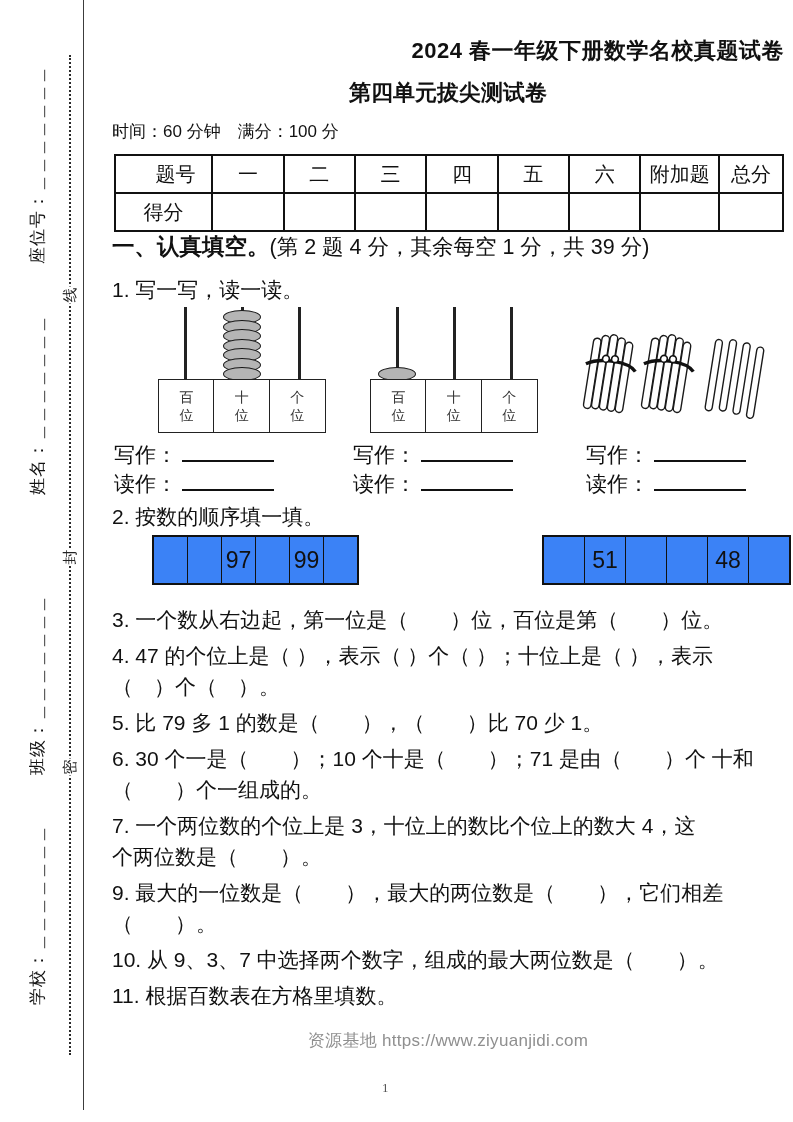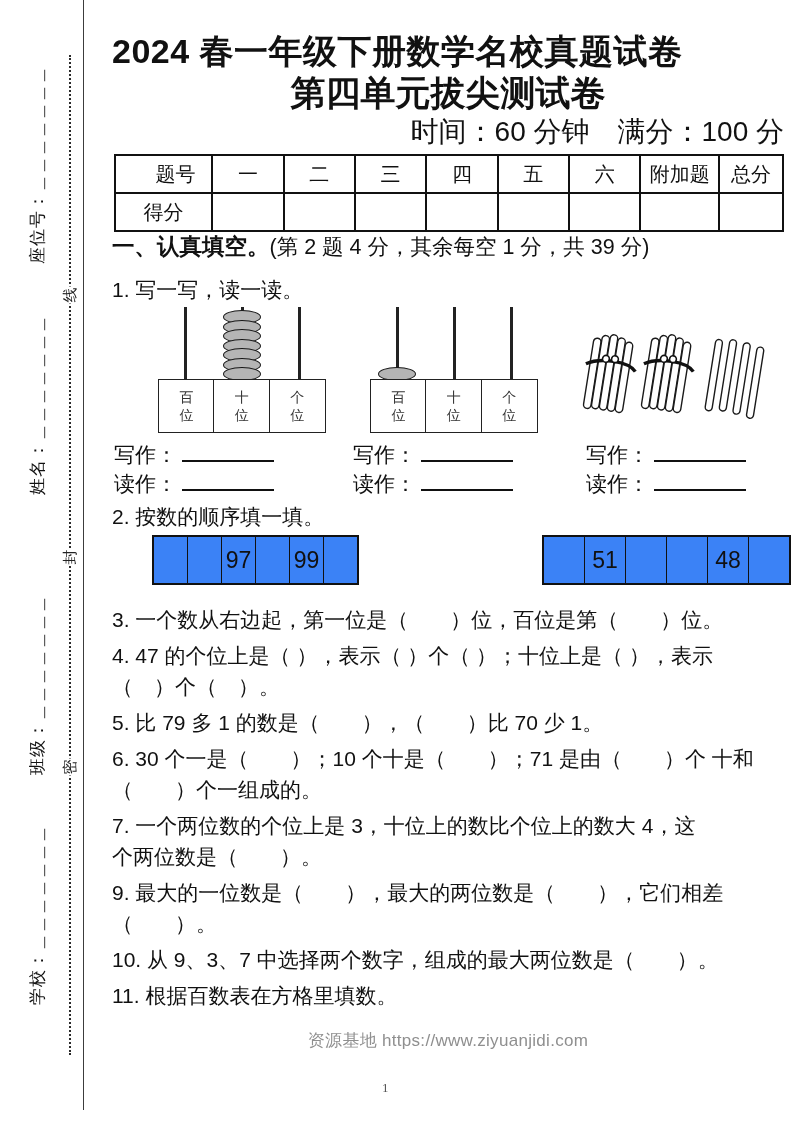--- a/index.html
+++ b/index.html
@@ -7,23 +7,23 @@
         font-family:"Liberation Sans","DejaVu Sans",sans-serif;color:#111;}
   
   .solid-rule{position:absolute;left:83px;top:0;width:0;height:1110px;border-left:1.6px solid #3c3c3c;}
   .seal-line{position:absolute;left:69px;top:55px;width:0;height:1000px;border-left:2.5px dotted #2a2a2a;}
   .seal-char{position:absolute;left:70px;transform:translate(-50%,-50%) rotate(-90deg);
              background:#fff;padding:3px 1px;font-size:15px;color:#222;}
   .side-label{position:absolute;left:37px;transform:translate(-50%,-50%) rotate(-90deg);
               white-space:nowrap;font-size:17px;color:#111;letter-spacing:1px;}
   
   .main{position:absolute;left:112px;top:30px;width:672px;}
-  .title{text-align:left;font-size:34px;font-weight:800;letter-spacing:.5px;line-height:42px;}
-  .subtitle{text-align:center;font-size:35px;font-weight:800;margin-top:4px;line-height:34px;}
-  .info{text-align:right;font-size:28px;margin-top:8px;line-height:28px;}
+  .title{text-align:right;font-size:22px;font-weight:800;letter-spacing:.5px;line-height:42px;}
+  .subtitle{text-align:center;font-size:22px;font-weight:800;margin-top:4px;line-height:34px;}
+  .info{text-align:left;font-size:17px;margin-top:8px;line-height:28px;}
   .score-table{border-collapse:collapse;margin:8px 0 0 2px;}
   .score-table td{border:2px solid #111;text-align:center;font-size:20px;height:36px;padding:0;}
   .score-table .c-label{width:74px;padding-left:24px;}
   .score-table .c-num{width:72px;}
   .score-table .c-extra{width:80px;}
   .score-table .c-total{width:64px;}
   .sec-head{font-size:21.5px;line-height:30px;}
   .sec-head b{font-size:22.5px;}
   .qline{font-size:21px;line-height:31px;}
   .qblock{margin-top:5px;}

